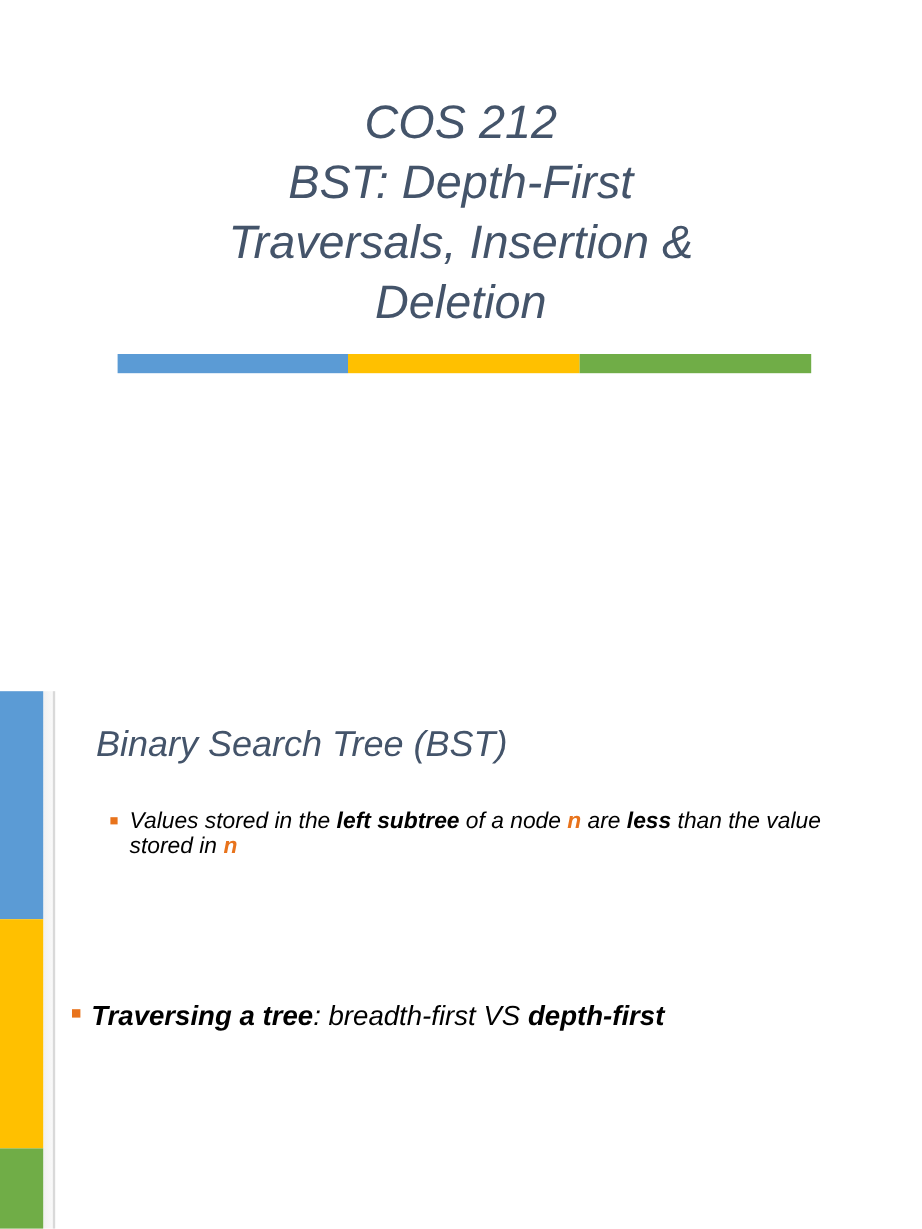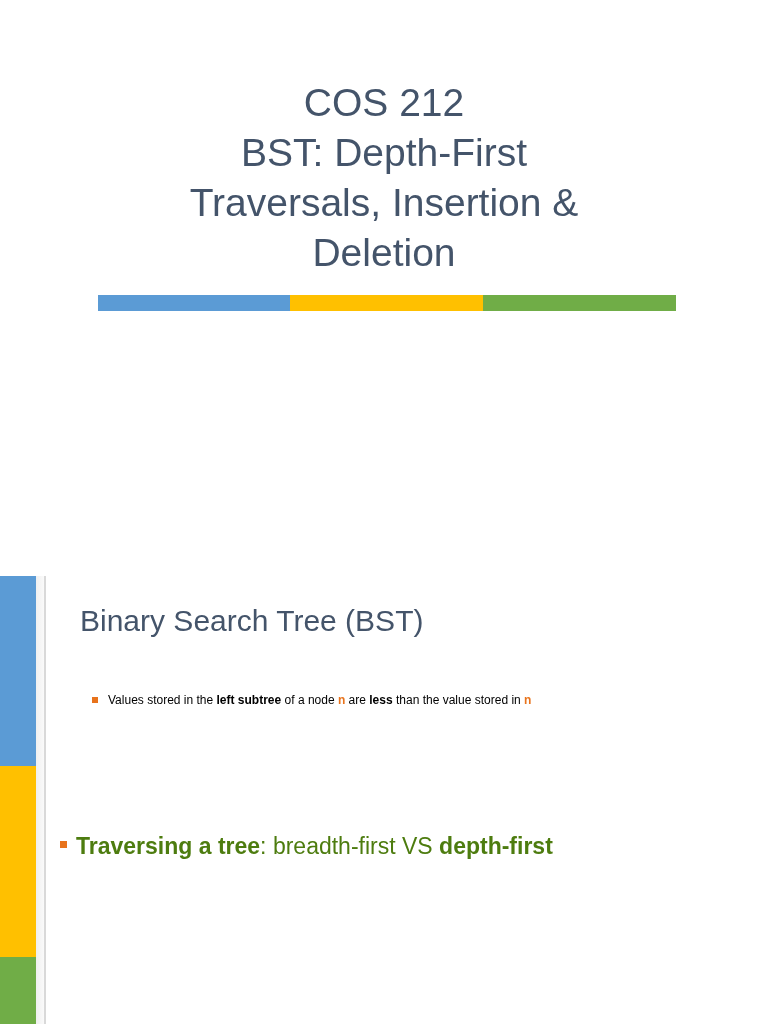--- a/index.html
+++ b/index.html
@@ -2,21 +2,21 @@
 <html><head>
 <meta charset="utf-8">
 <style>
   * { margin:0; padding:0; box-sizing:border-box; }
   html, body {
     width:768px; height:1024px;
     background:#ffffff;
     font-family:"Liberation Sans", sans-serif;
     overflow:hidden;
   }
-  .page { position:relative; width:768px; height:892px; background:#fff; }
+  .page { position:relative; width:768px; height:892px; background:#fff;font-style:italic; }
 
   
   .slide-title-wrap {
     position:absolute; left:0; top:0; width:768px; height:560px;
     background:#ffffff;
   }
   .deck-title {
     position:absolute; left:84px; top:78px; width:600px;
     text-align:center;
     color:#44546A;
@@ -78,39 +78,39 @@
     margin-bottom:1px;
   }
   .lvl1 .sq {
     position:absolute; left:2px; top:10px;
     width:7px; height:7px; background:#E8731C;
   }
   .lvl2 {
     position:relative;
     padding-left:18px;
     margin-left:32px;
-    font-size:12px;
+    font-size:19px;
     line-height:21px;
     color:#000000;
-    margin-top:18px;
+    margin-top:2px;
   }
   .lvl2 .sq {
     position:absolute; left:2px; top:7px;
     width:6px; height:6px; background:#E8731C;
   }
   .blue   { color:#2E75D4; }
   .red    { color:#FF0000; }
   .orange-n { color:#E8731C; font-weight:bold; }
   .b      { font-weight:bold; }
 
   .bullet-trav {
     position:absolute; left:58px; top:255px; width:680px;
     padding-left:18px;
     font-size:23px; line-height:31px;
-    color:#4d7c0f;
+    color:#000000;
   }
   .bullet-trav .sq {
     position:absolute; left:2px; top:10px;
     width:7px; height:7px; background:#E8731C;
   }
 
   
   .tree-area {
     position:absolute; left:0; top:320px; width:768px; height:128px;
     overflow:hidden;

